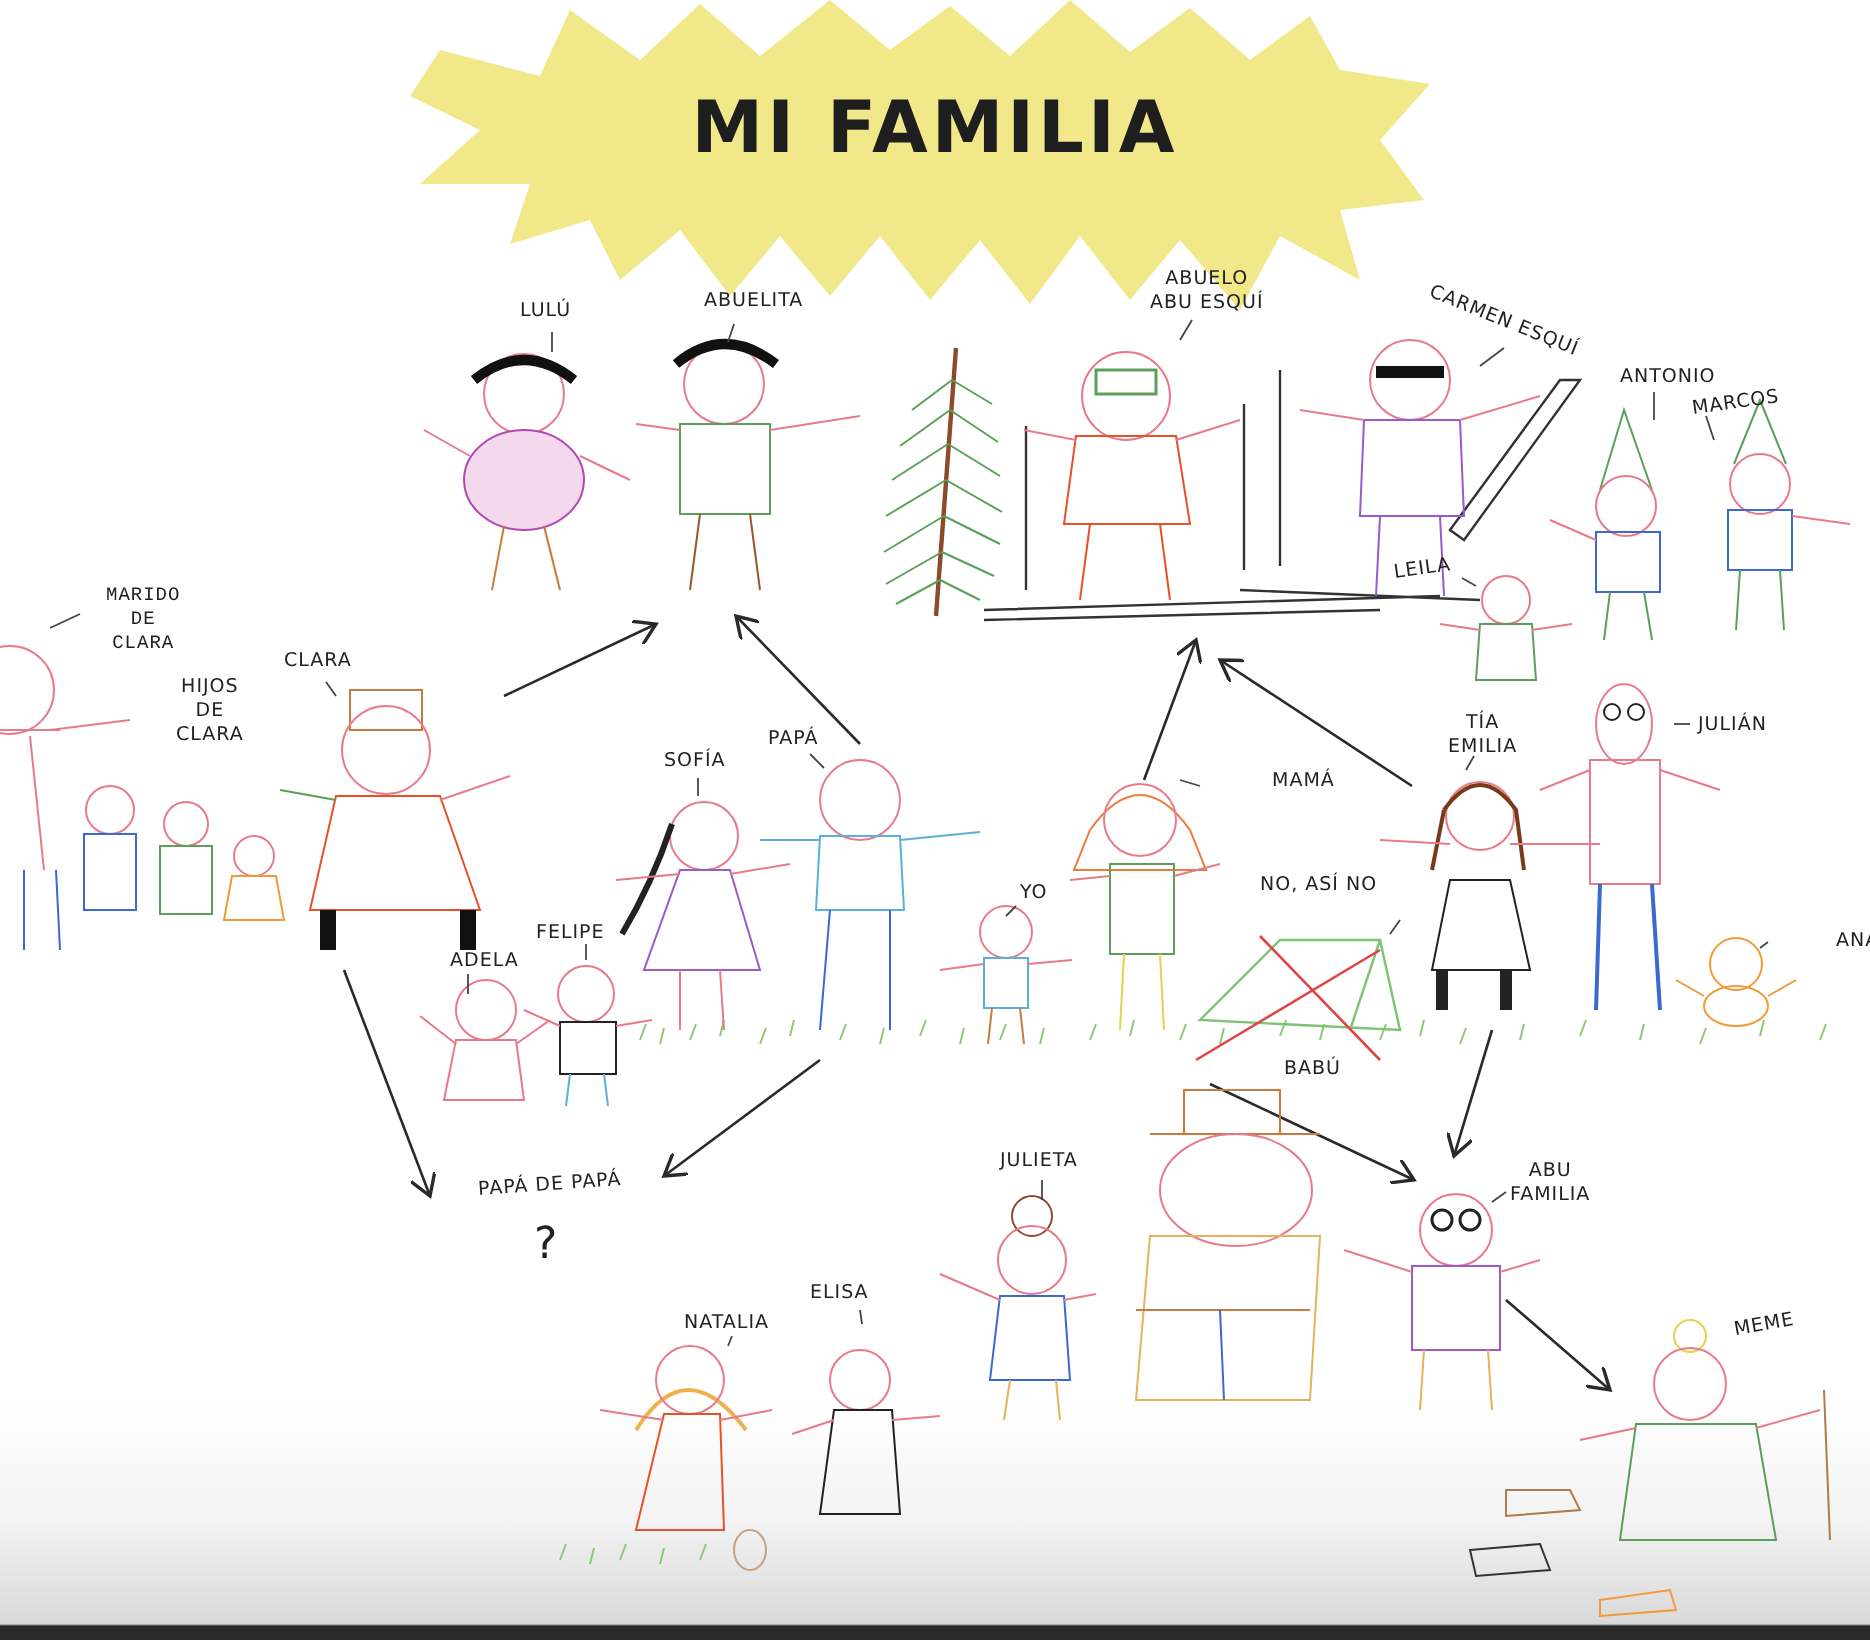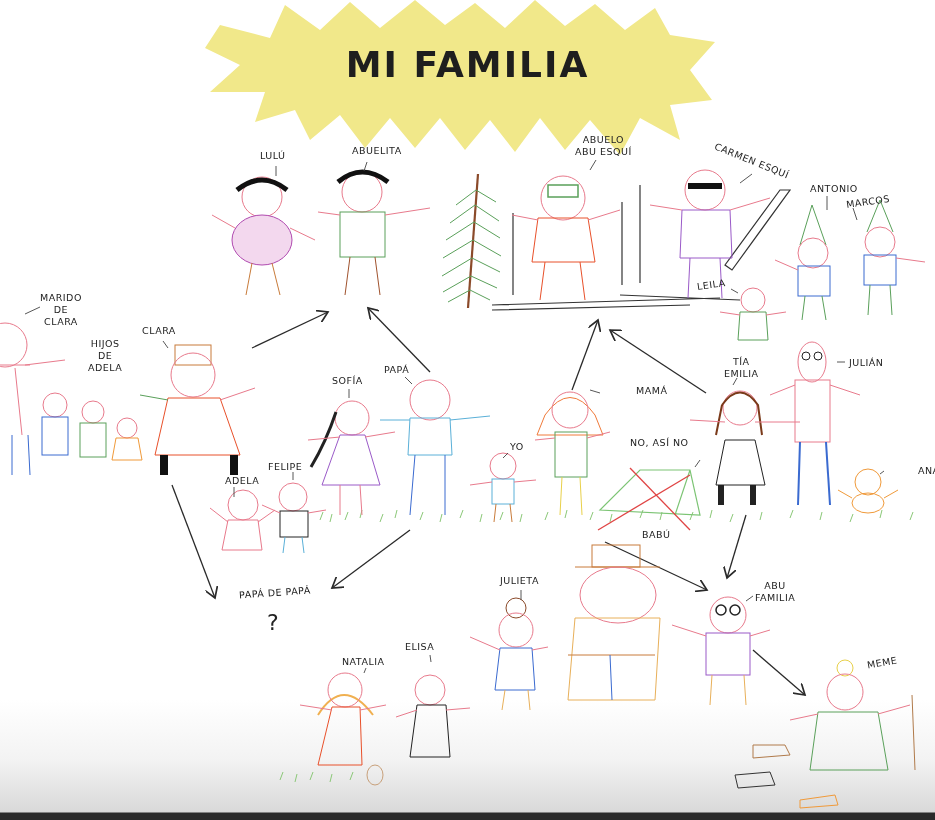--- a/index.html
+++ b/index.html
@@ -341,26 +341,26 @@
   </svg>
 
   <div class="lbl" style="left:260px;top:150px;">LULÚ</div>
   <div class="lbl" style="left:352px;top:145px;">ABUELITA</div>
   <div class="lbl" style="left:575px;top:134px;">ABUELO
 ABU ESQUÍ</div>
   <div class="lbl" style="left:712px;top:155px;transform:rotate(22deg);">CARMEN ESQUÍ</div>
   <div class="lbl" style="left:810px;top:183px;">ANTONIO</div>
   <div class="lbl" style="left:846px;top:196px;transform:rotate(-8deg);">MARCOS</div>
   <div class="lbl" style="left:697px;top:279px;transform:rotate(-8deg);">LEILA</div>
-  <div class="lbl" style="left:40px;top:292px;">MARIDO
+  <div class="lbl" style="left:53px;top:292px;font-family:Liberation Mono, monospace;">MARIDO
 DE
 CLARA</div>
   <div class="lbl" style="left:88px;top:338px;">HIJOS
 DE
-ADELA</div>
+CLARA</div>
   <div class="lbl" style="left:142px;top:325px;">CLARA</div>
   <div class="lbl" style="left:332px;top:375px;">SOFÍA</div>
   <div class="lbl" style="left:384px;top:364px;">PAPÁ</div>
   <div class="lbl" style="left:612px;top:385px;padding-left:24px;">MAMÁ</div>
   <div class="lbl" style="left:724px;top:356px;">TÍA
 EMILIA</div>
   <div class="lbl" style="left:849px;top:357px;">JULIÁN</div>
   <div class="lbl" style="left:225px;top:475px;">ADELA</div>
   <div class="lbl" style="left:268px;top:461px;">FELIPE</div>
   <div class="lbl" style="left:510px;top:441px;">YO</div>

